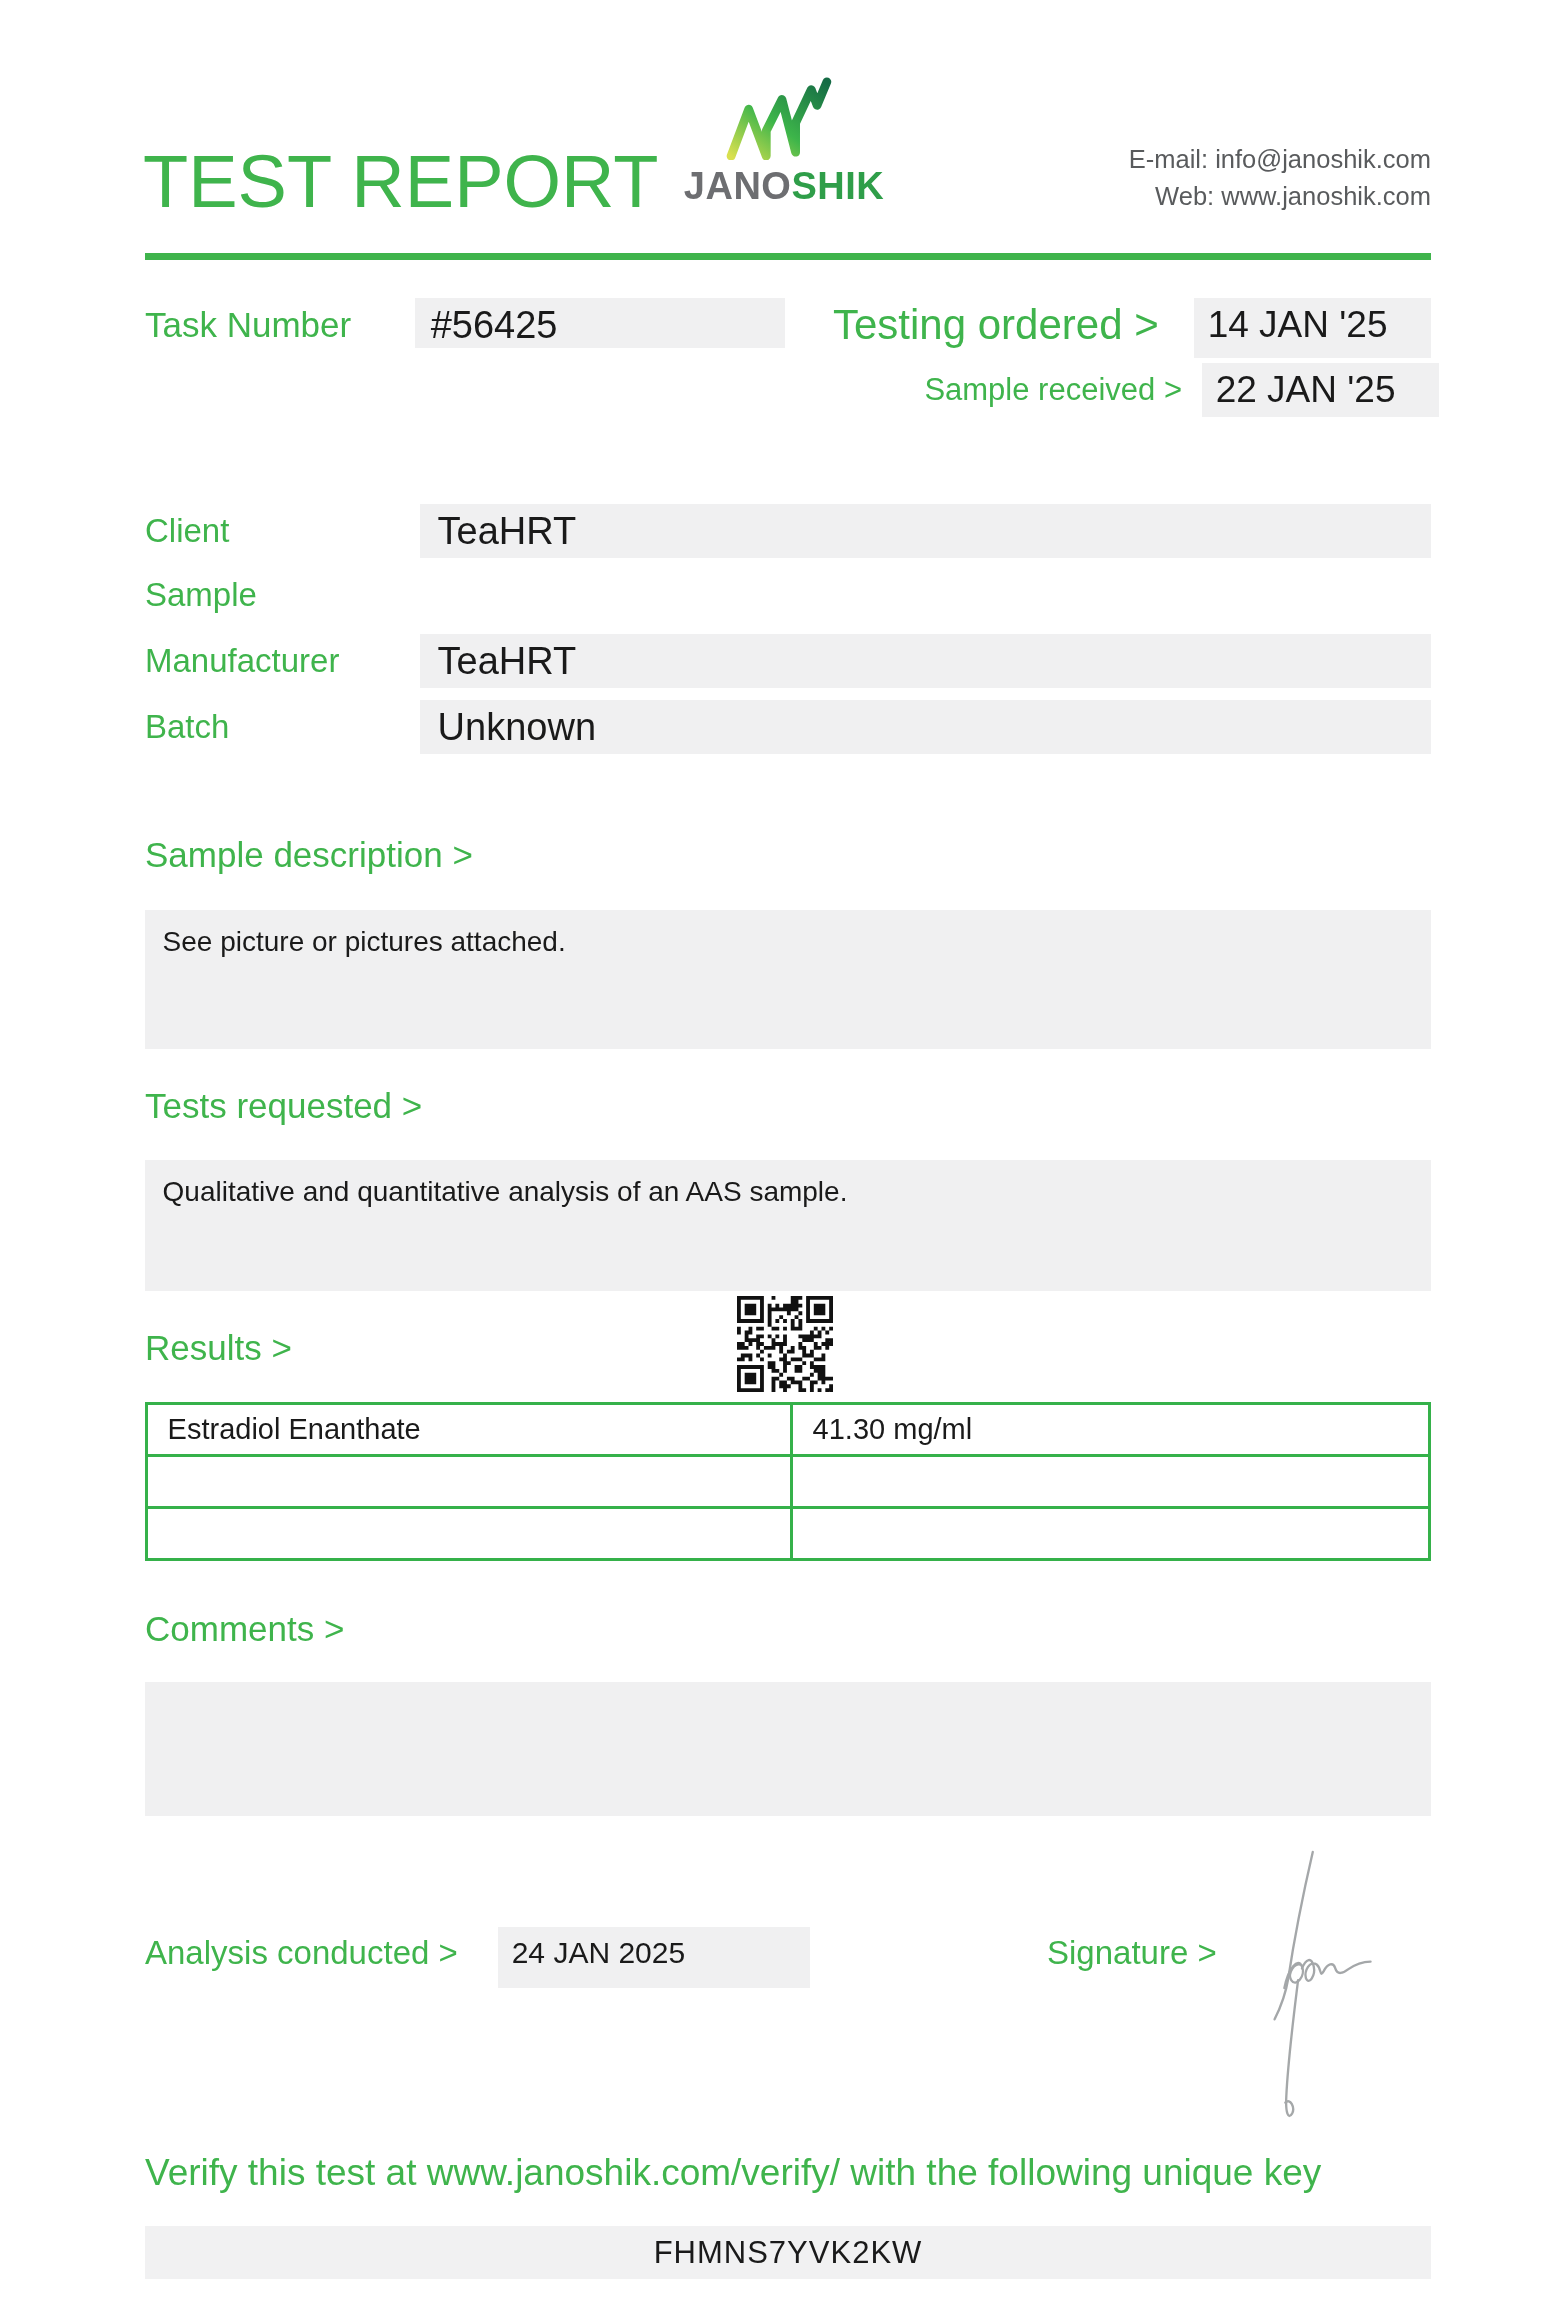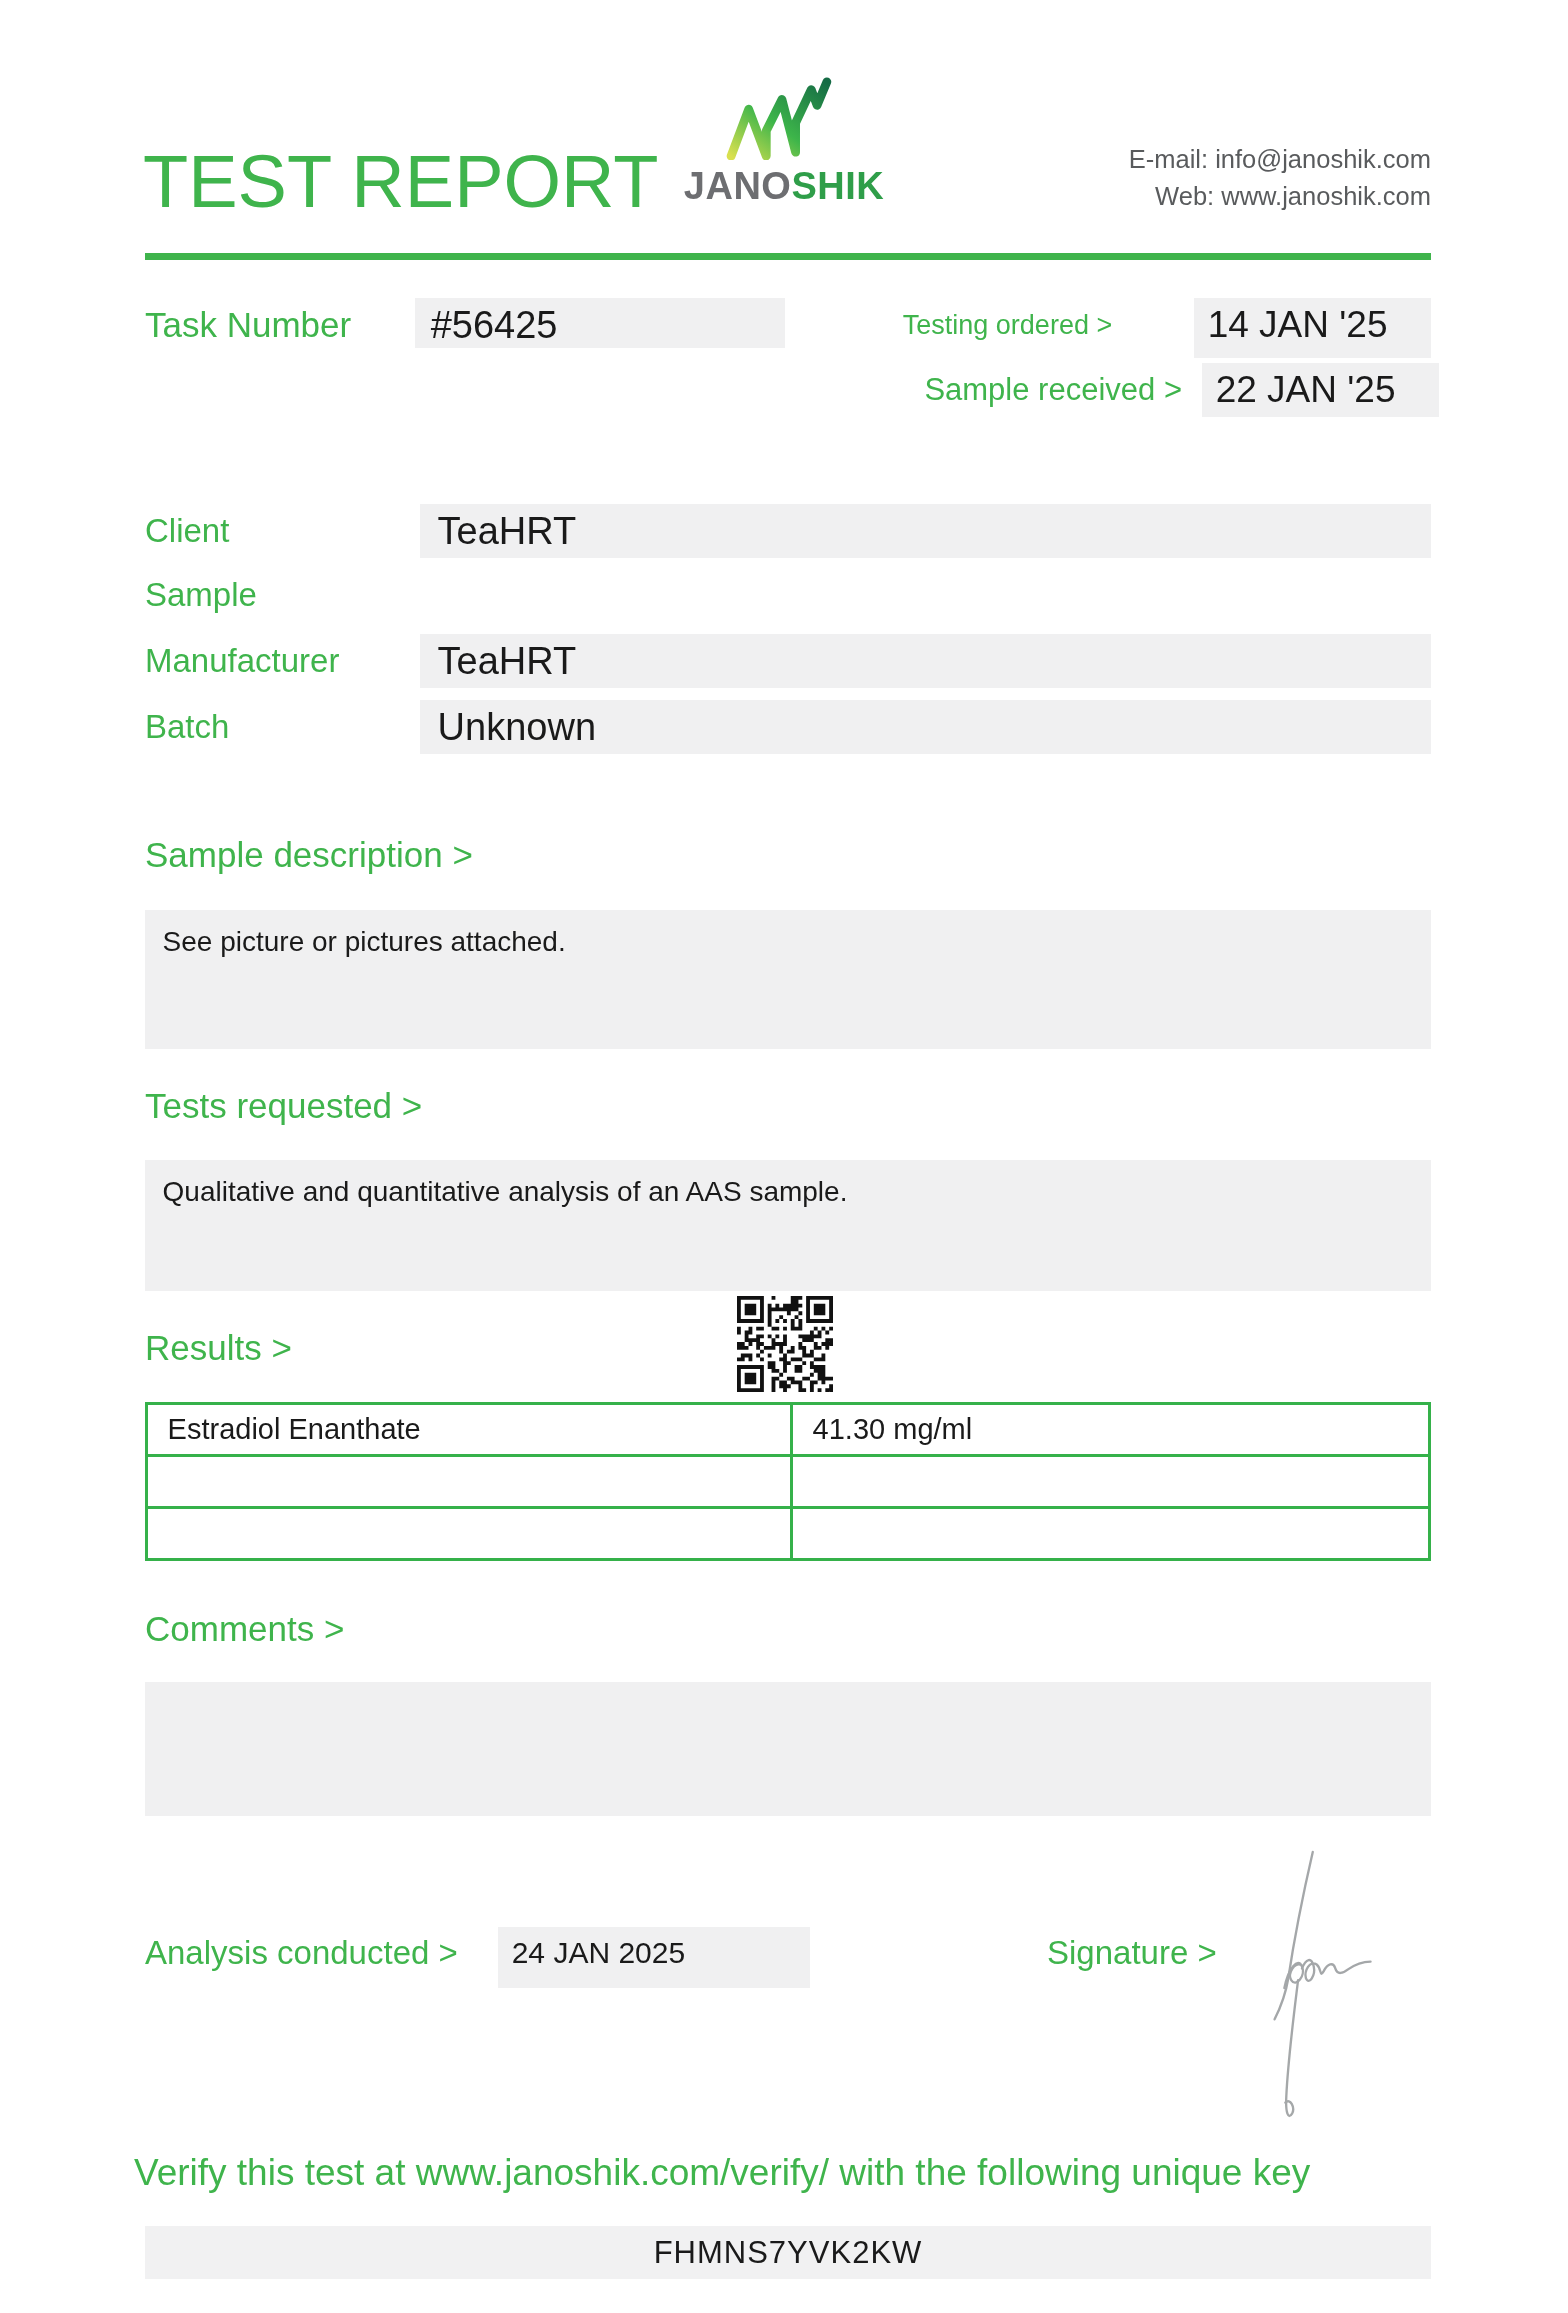--- a/index.html
+++ b/index.html
@@ -26,21 +26,21 @@
   .contact{left:980px;top:141px;width:451px;text-align:right;font-size:25.5px;color:var(--contact-gray);line-height:37px;}
   .rule{left:145px;top:253px;width:1286px;height:6.9px;background:var(--green);}
 
   
   .glabel{color:var(--green);white-space:nowrap;}
   .gbox{background:var(--box-gray);color:var(--text-dark);white-space:nowrap;overflow:hidden;}
 
   
   .task-label{left:145px;top:298px;font-size:35px;line-height:54px;}
   .task-box{left:415px;top:298px;width:370px;height:50px;font-size:38px;line-height:54px;padding-left:15.7px;}
-  .ordered-label{left:833px;top:298px;width:349px;text-align:center;font-size:27px;line-height:54px;}
+  .ordered-label{left:833px;top:298px;width:349px;text-align:left;font-size:42px;line-height:54px;}
   .ordered-box{left:1194px;top:298px;width:237px;height:60px;font-size:37px;line-height:54px;padding-left:13.7px;}
   .received-label{left:833px;top:363px;width:349px;text-align:right;font-size:31px;line-height:54px;}
   .received-box{left:1194px;top:363px;width:237px;height:54px;font-size:37px;line-height:54px;padding-left:13.7px;margin-left:8px;}
 
   
   .info-label{left:145px;font-size:33px;line-height:54px;}
   .info-box{left:420px;width:1011px;height:54px;font-size:38px;line-height:54px;padding-left:17.6px;}
   .r0{top:504px;} .r1{top:568px;} .r2{top:634px;} .r3{top:700px;}
 
   
@@ -57,21 +57,21 @@
   
   .results-table{left:145px;top:1402px;width:1286px;border-collapse:collapse;table-layout:fixed;}
   .results-table td{border:3.9px solid var(--green-border);height:52px;font-size:29px;color:var(--text-dark);padding-left:19.6px;vertical-align:middle;white-space:nowrap;overflow:hidden;}
   .results-table col.c1{width:645px;}
 
   
   .analysis-label{left:145px;top:1927px;font-size:33px;line-height:51px;}
   .analysis-box{left:498px;top:1927px;width:312px;height:61px;font-size:30px;line-height:51px;padding-left:13.7px;}
   .signature-label{left:1047px;top:1927px;font-size:33px;line-height:51px;}
   .signature{left:1255px;top:1831px;width:235px;height:314px;}
-  .verify-text{left:134px;top:2152px;width:1294px;font-size:37px;color:var(--green);white-space:nowrap;}
+  .verify-text{left:145px;top:2152px;width:1294px;font-size:37px;color:var(--green);white-space:nowrap;}
   .key-box{left:145px;top:2226px;width:1286px;height:53px;background:#f1f1f2;text-align:center;line-height:53px;font-size:31px;letter-spacing:1px;color:var(--text-dark);}
 </style>
 </head>
 <body>
 
 <div class="page">
 
   <div class="abs title">TEST REPORT</div>
 
   <svg class="abs logo-icon" viewBox="0 0 112 88" aria-hidden="true">

